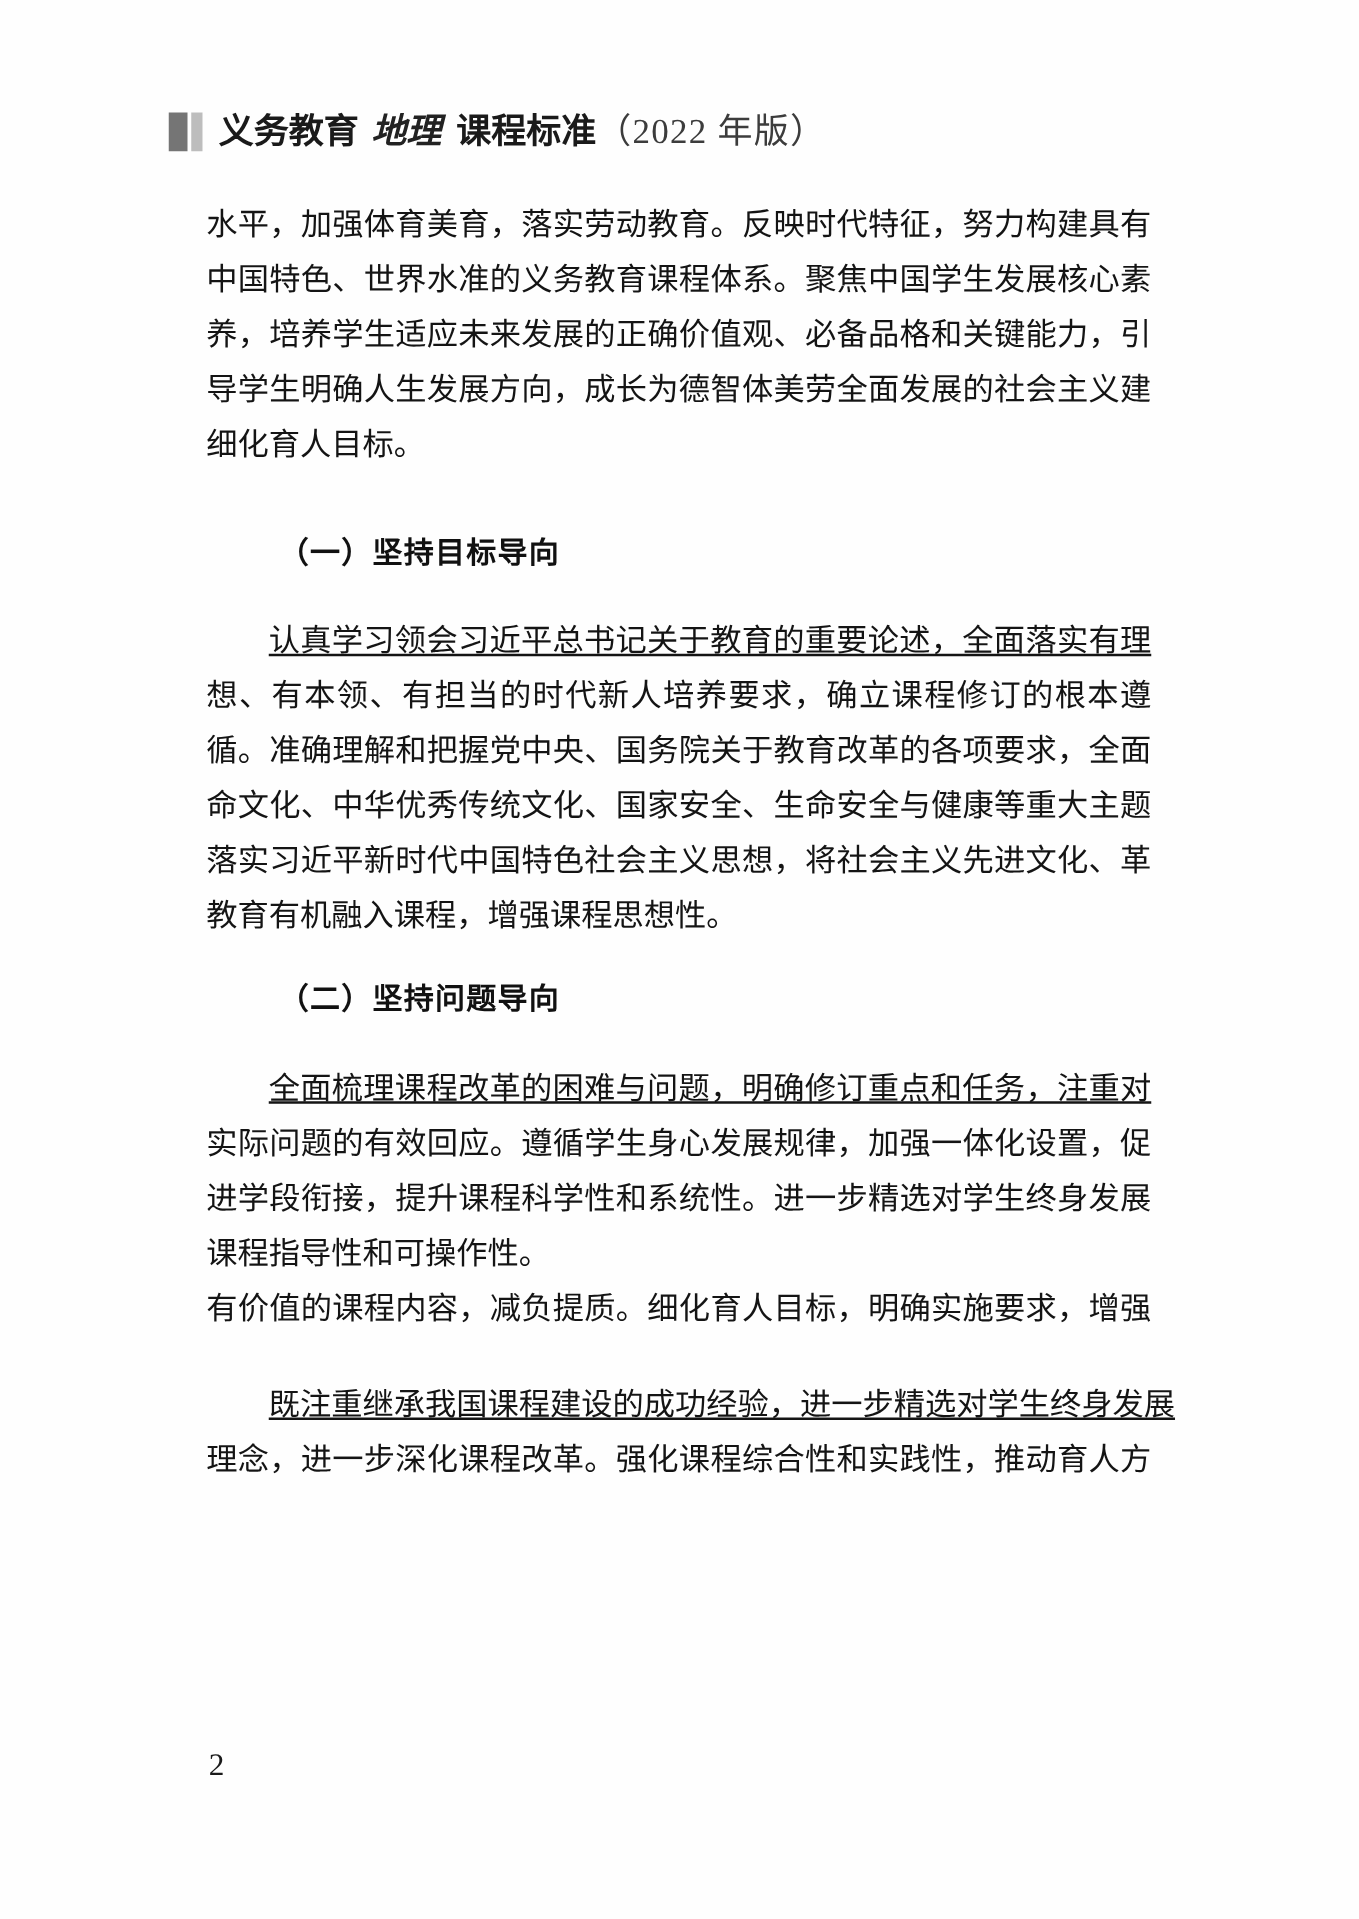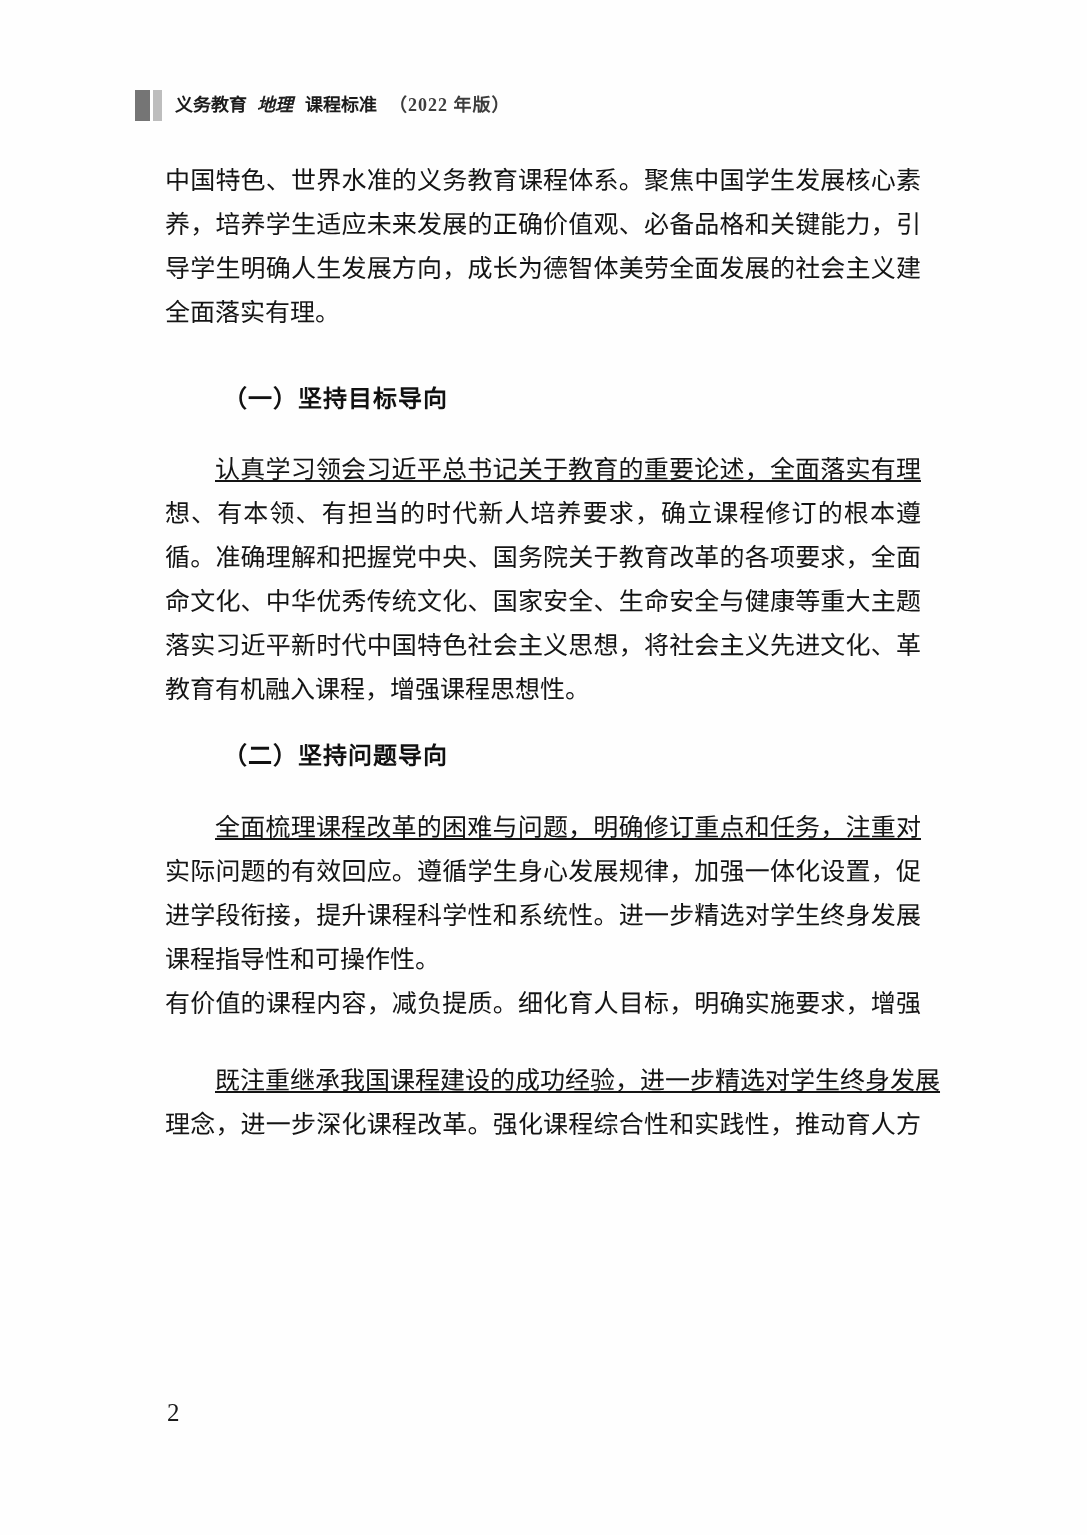--- a/index.html
+++ b/index.html
@@ -28,28 +28,28 @@
     width: 15px; height: 31px;
     background: #757575;
   }
   .hdr-bar-light {
     display: inline-block;
     width: 9px; height: 31px;
     background: #bdbdbd;
     margin-left: 3px;
   }
   .hdr-text {
-    font-size: 18px;
+    font-size: 28px;
     line-height: 31px;
     white-space: nowrap;
   }
   .hdr-series   { margin-left: 13px; font-weight: bold; color: #1a1a1a; }
   .hdr-subject  { margin-left: 10px; font-style: italic; font-weight: 600; color: #222; }
   .hdr-doctype  { margin-left: 12px; font-weight: bold; color: #1a1a1a; }
-  .hdr-edition  { margin-left: 12px; font-weight: bold; color: #3c3c3c; letter-spacing: 1px; }
+  .hdr-edition  { margin-left: 0; font-weight: normal; color: #3c3c3c; letter-spacing: 1px; }
 
   
   .content {
     position: absolute;
     left: 165px;
     top: 0;
     width: 756px;
   }
   .para .line {
     height: 44px;
@@ -119,24 +119,25 @@
     <span class="hdr-bar-light"></span>
     <span class="hdr-text hdr-series">义务教育</span>
     <span class="hdr-text hdr-subject">地理</span>
     <span class="hdr-text hdr-doctype">课程标准</span>
     <span class="hdr-text hdr-edition">（2022 年版）</span>
   </div>
 
   <div class="content">
 
     <div class="para intro-para">
+      <div class="line">水平，加强体育美育，落实劳动教育。反映时代特征，努力构建具有</div>
       <div class="line">中国特色、世界水准的义务教育课程体系。聚焦中国学生发展核心素</div>
       <div class="line">养，培养学生适应未来发展的正确价值观、必备品格和关键能力，引</div>
       <div class="line">导学生明确人生发展方向，成长为德智体美劳全面发展的社会主义建</div>
-      <div class="line lastline">全面落实有理。</div>
+      <div class="line lastline">细化育人目标。</div>
     </div>
 
 
     <div class="sub-heading h-1">（一）坚持目标导向</div>
     <div class="para p-1">
       <div class="line indent">认真学习领会习近平总书记关于教育的重要论述，全面落实有理</div>
       <div class="line">想、有本领、有担当的时代新人培养要求，确立课程修订的根本遵</div>
       <div class="line">循。准确理解和把握党中央、国务院关于教育改革的各项要求，全面</div>
       <div class="line">命文化、中华优秀传统文化、国家安全、生命安全与健康等重大主题</div>
       <div class="line">落实习近平新时代中国特色社会主义思想，将社会主义先进文化、革</div>

